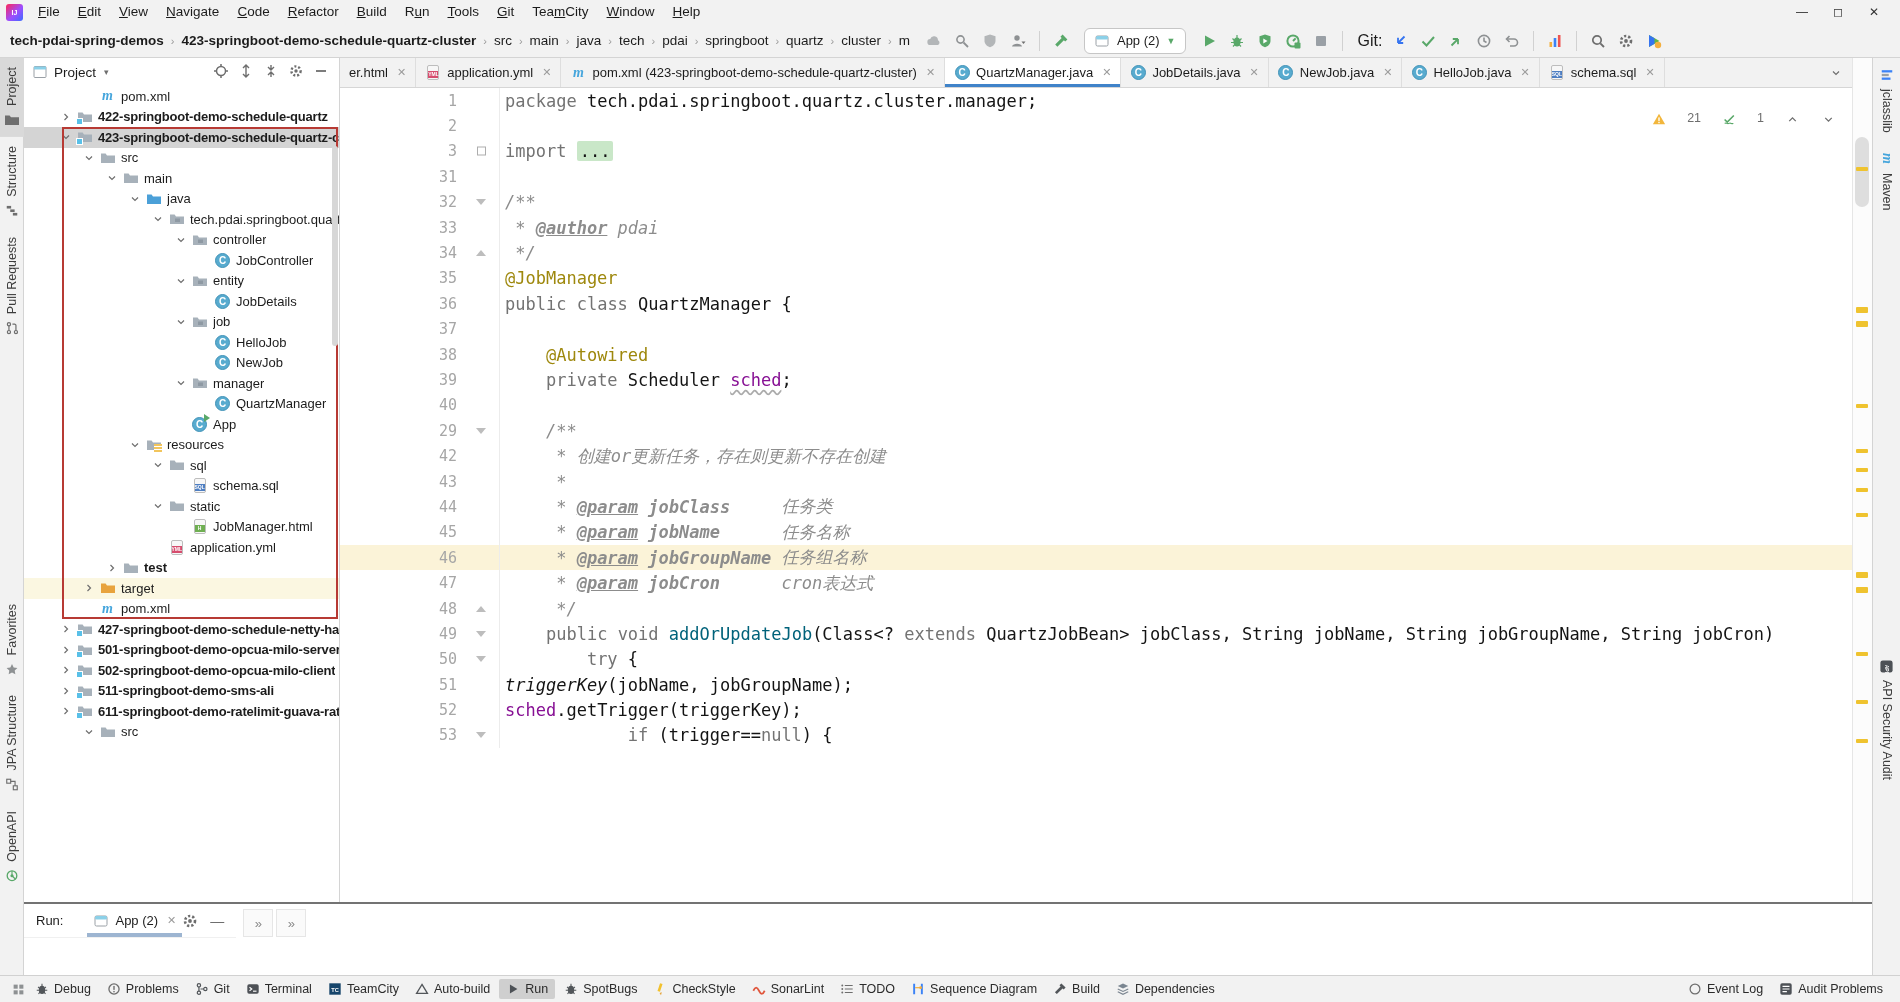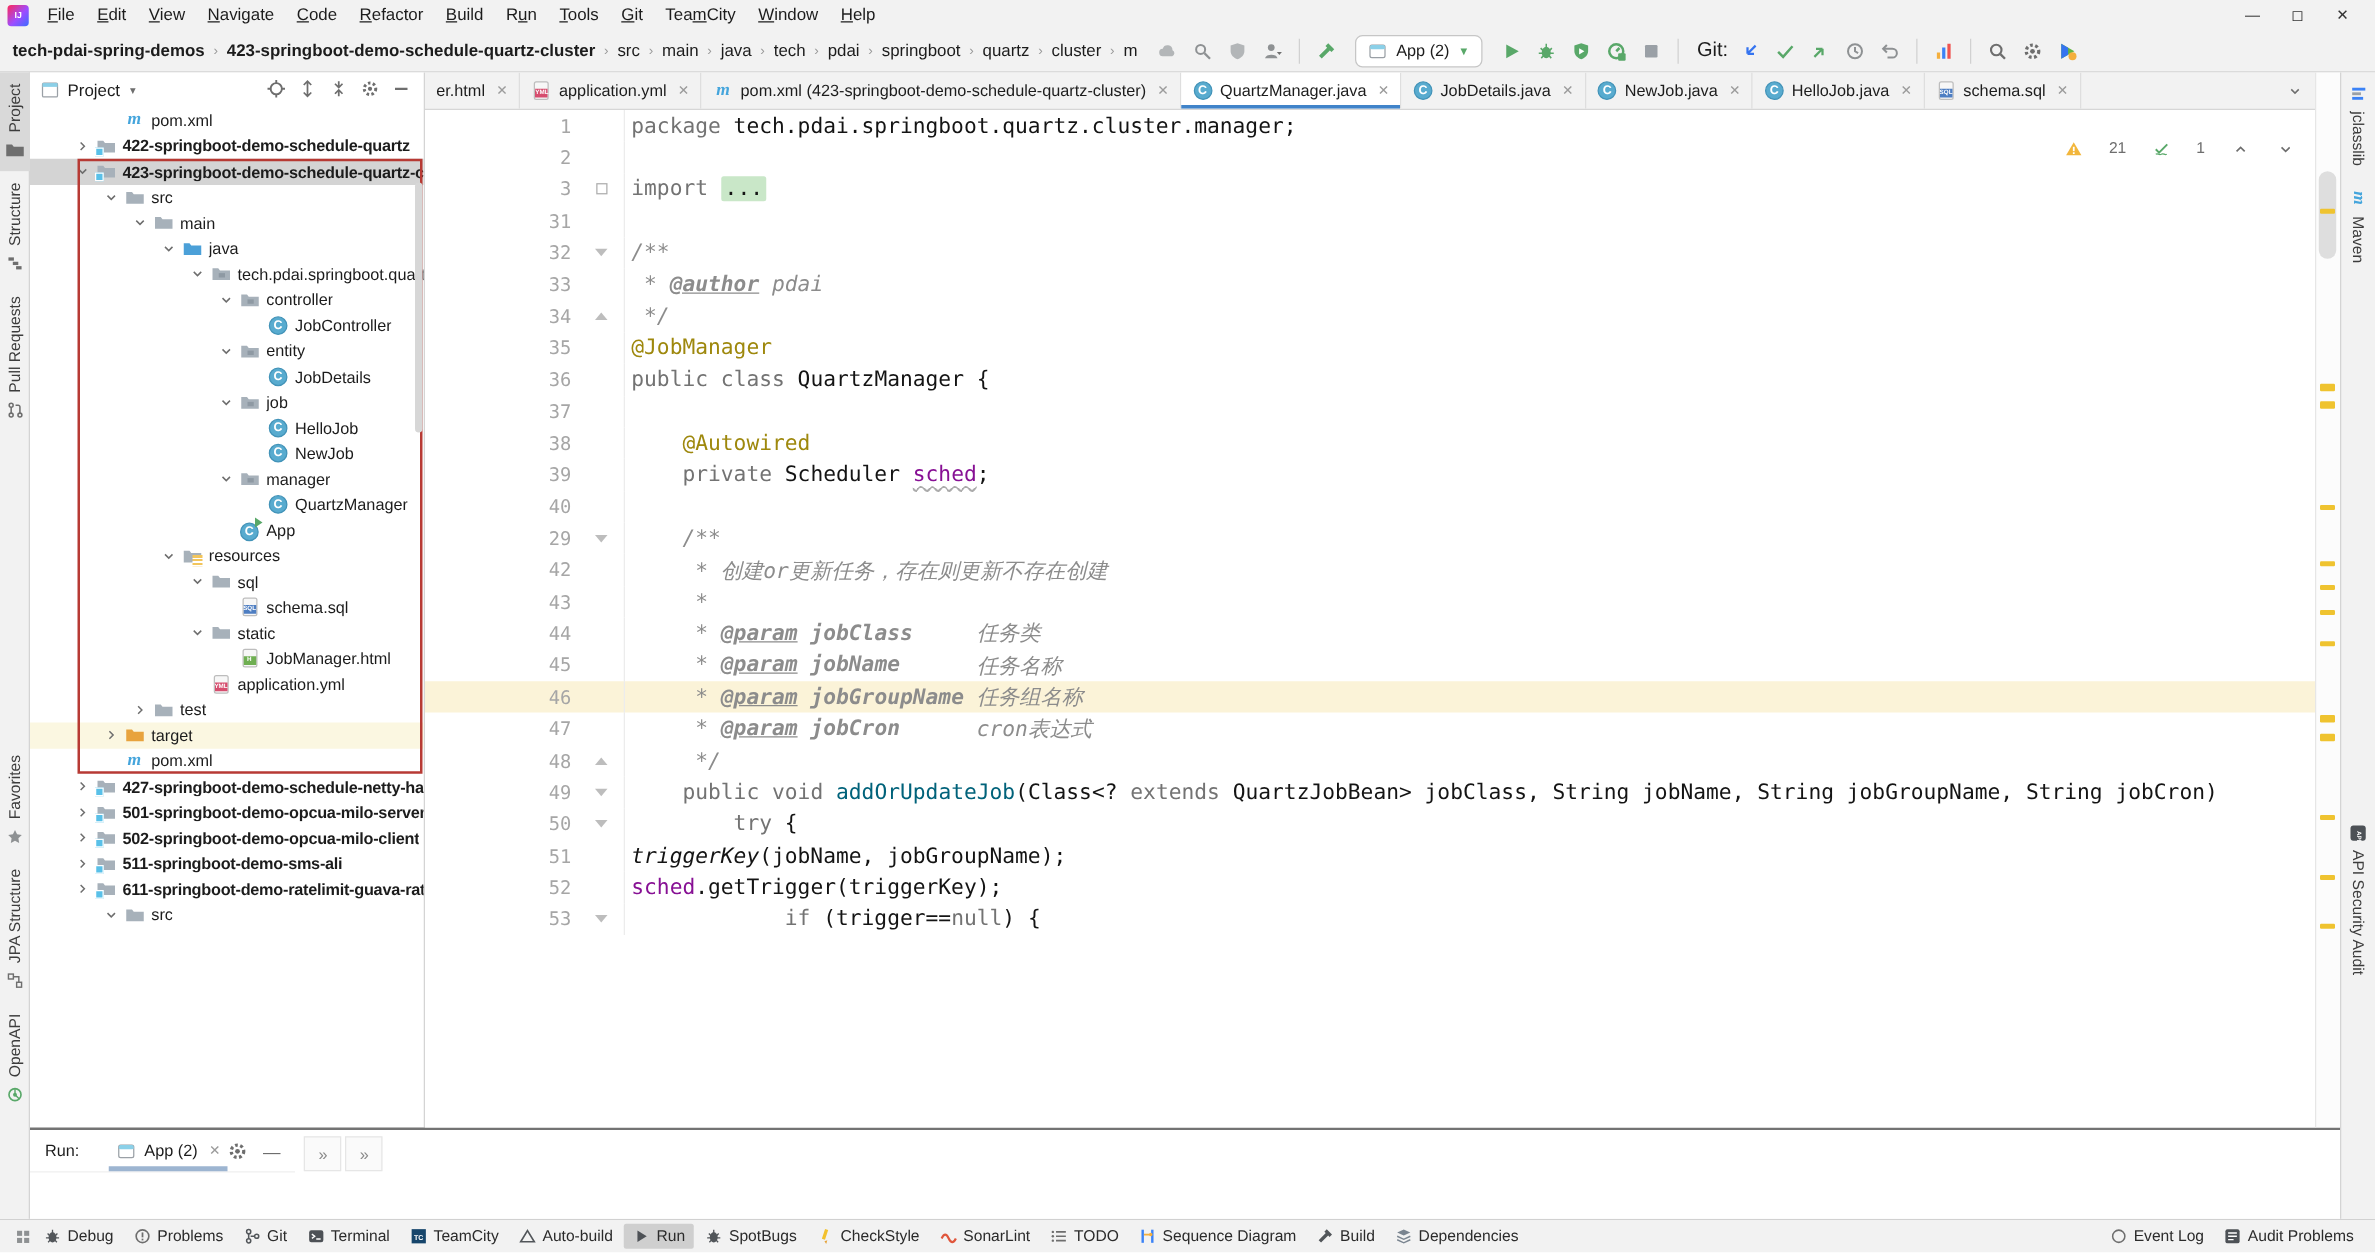--- a/index.html
+++ b/index.html
@@ -675,21 +675,21 @@
             </div>
             <div class="trow" style="padding-left: 123px;">
               <span class="chev"></span>
               <span class="ic" style="position: relative;">
                 <span class="fic">
                   <b style="background:#D64D6E">YML</b>
                 </span>
               </span>
               <span class="tlab">application.yml</span>
             </div>
-            <div class="trow" style="padding-left: 77px;">
+            <div class="trow" style="padding-left: 77px; font-weight: bold;">
               <span class="chev">
                 <svg viewBox="0 0 16 16" width="12" height="12">
                   <path d="M6 4l4 4-4 4" stroke="#6E6E6E" stroke-width="1.6" fill="none"></path>
                 </svg>
               </span>
               <span class="ic" style="position: relative;">
                 <svg viewBox="0 0 16 16" width="16" height="16">
                   <path d="M1 13V3.6h4.6L7 5.4h8V13H1z" fill="#A7B1BA"></path>
                 </svg>
               </span>

